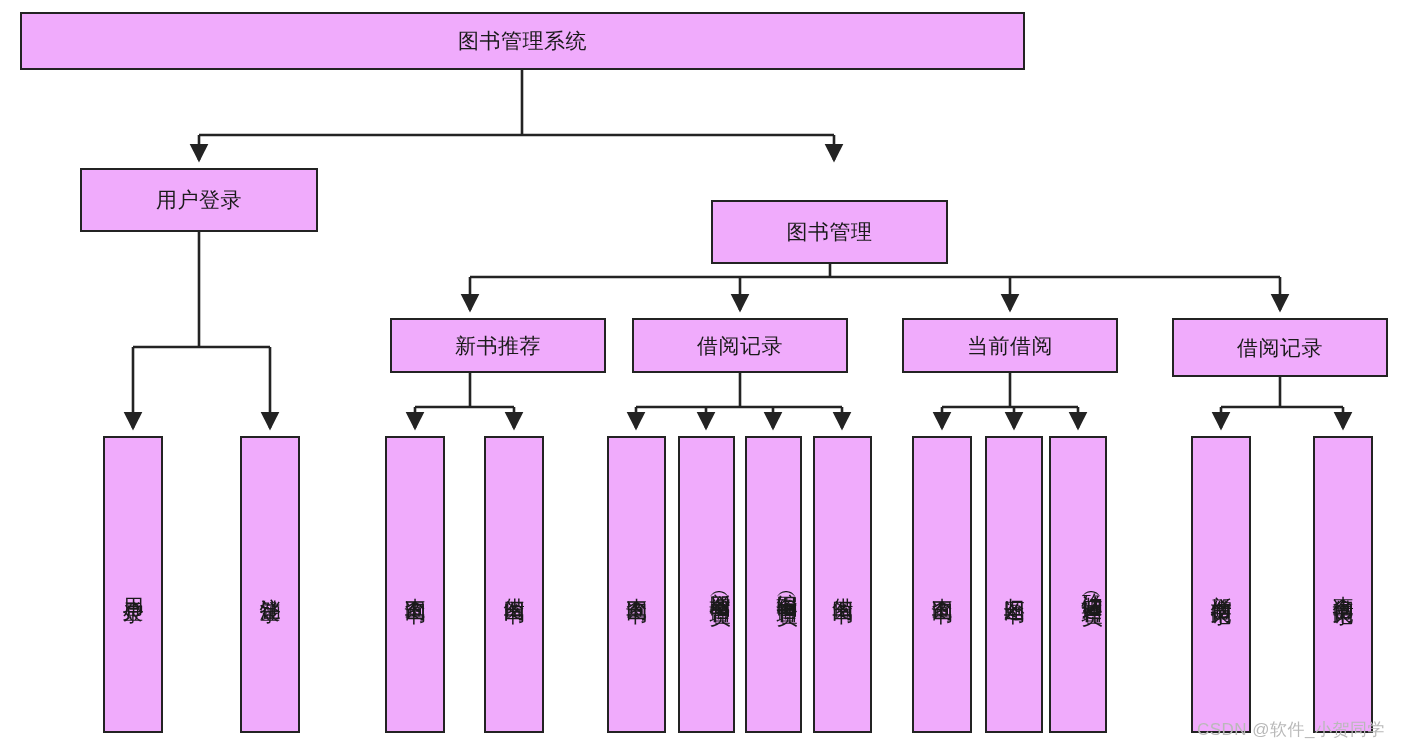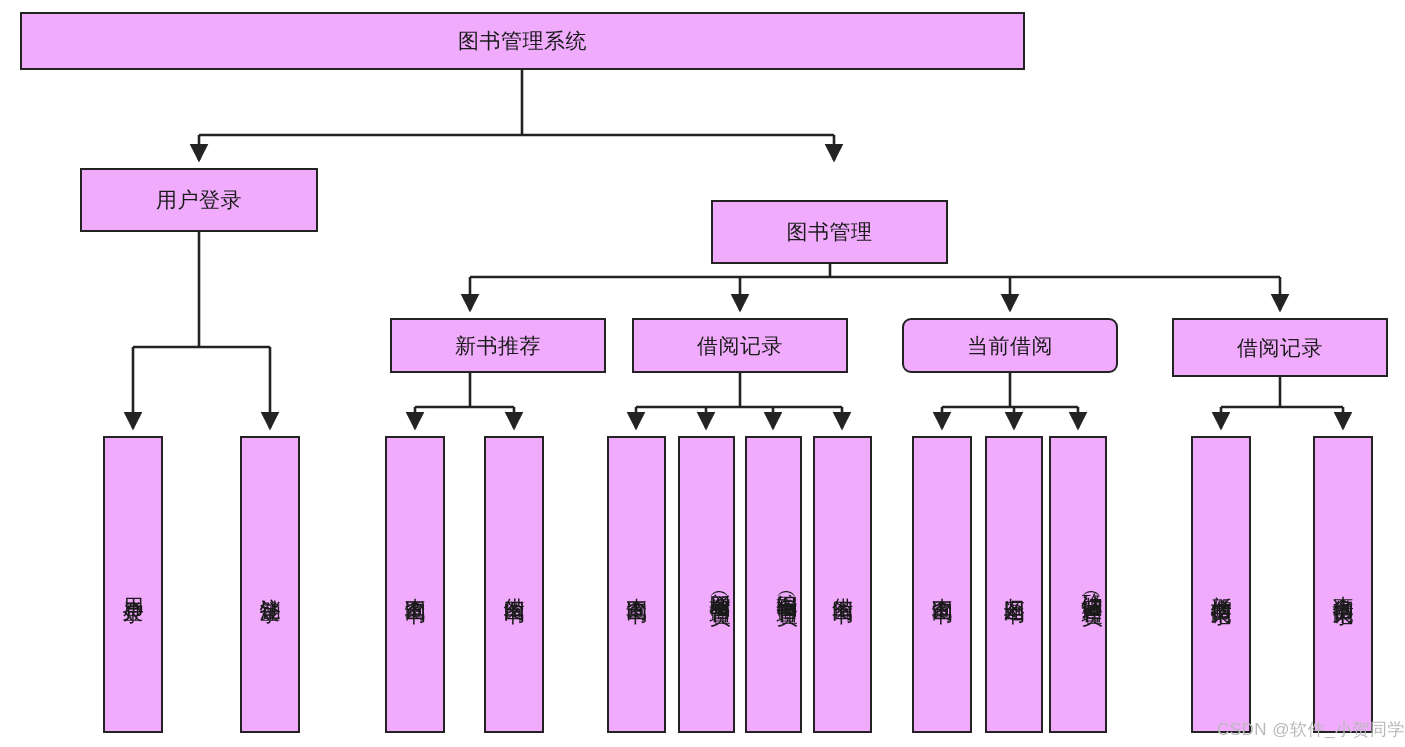--- a/index.html
+++ b/index.html
@@ -49,21 +49,21 @@
     line-height: 1.25;
     padding: 4px 0;
   }
   .node.vertical .vtext {
     writing-mode: vertical-rl;
     text-orientation: upright;
     white-space: nowrap;
   }
   .watermark {
     position: absolute;
-    right: 0;
+    right: 20px;
     bottom: 6px;
     font-size: 17px;
     color: #b9b9b9;
     letter-spacing: 0.5px;
     white-space: nowrap;
     font-family: "Liberation Sans", "DejaVu Sans", sans-serif;
   }
 </style>
 </head>
 <body>
@@ -130,21 +130,21 @@
   <div class="node horizontal" style="left:711px; top:168px; width:237px; height:64px;margin-top:32px;">
     <span>图书管理</span>
   </div>
 
   <div class="node horizontal" style="left:362px; top:318px; width:216px; height:55px;margin-left:28px;">
     <span>新书推荐</span>
   </div>
   <div class="node horizontal" style="left:632px; top:318px; width:216px; height:55px;">
     <span>借阅记录</span>
   </div>
-  <div class="node horizontal" style="left:902px; top:318px; width:216px; height:55px;border-radius:9px;">
+  <div class="node horizontal" style="left:902px; top:318px; width:216px; height:55px;">
     <span>当前借阅</span>
   </div>
   <div class="node horizontal" style="left:1172px; top:318px; width:216px; height:59px;">
     <span>借阅记录</span>
   </div>
 
   <div class="node vertical" style="left:103px; top:436px; width:60px; height:297px;">
     <span class="vtext">用户登录</span>
   </div>
   <div class="node vertical" style="left:240px; top:436px; width:60px; height:297px;">

